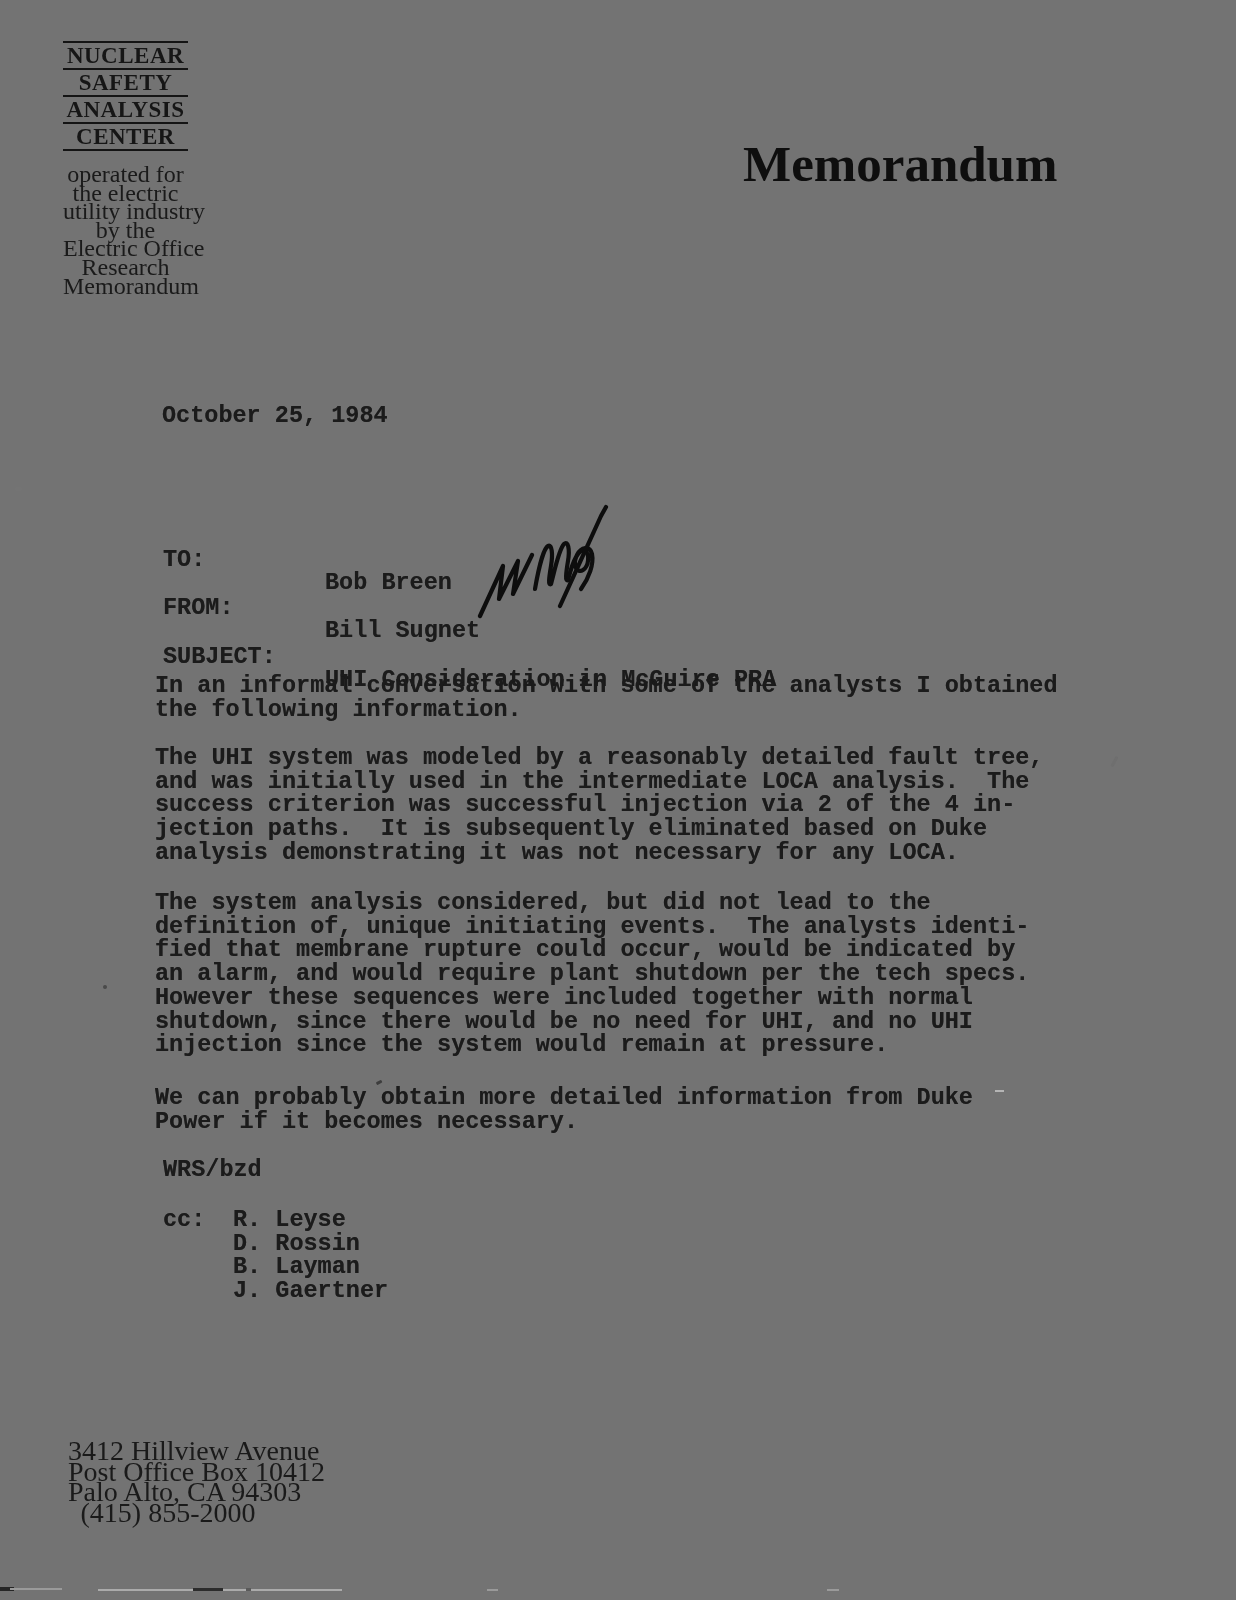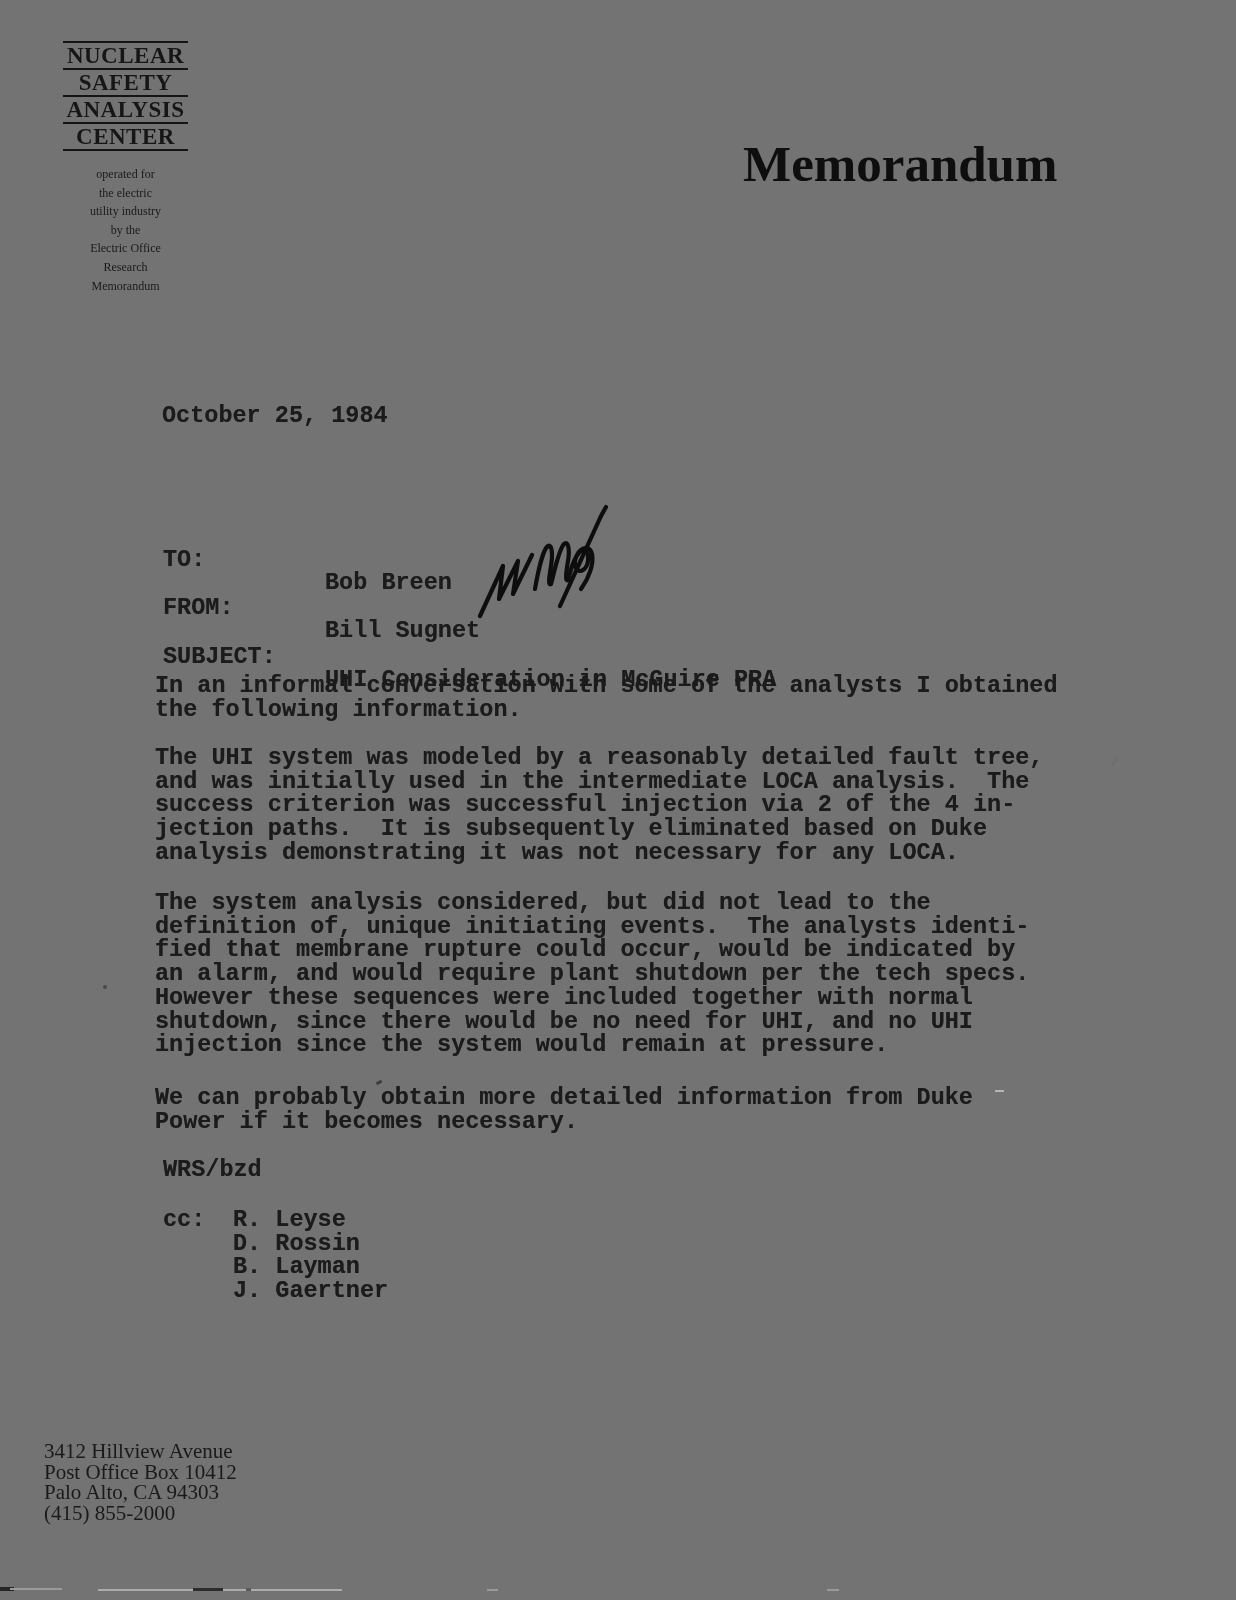--- a/index.html
+++ b/index.html
@@ -16,21 +16,21 @@
     position:absolute; left:63px; top:41px; width:125px;
     font-family:"Liberation Serif", serif;
     text-align:center;
   }
   .logo-word {
     border-top:2.5px solid #141414;
     font-size:23px; line-height:25px; font-weight:700;
     letter-spacing:0.5px; white-space:nowrap;
   }
   .logo-word.last { border-bottom:2.5px solid #141414; }
-  .tagline { margin-top:14px; font-size:12px; line-height:18.6px; color:#1a1a1a; }
+  .tagline { margin-top:14px; font-size:24px; line-height:18.6px; color:#1a1a1a; }
   .tagline div { white-space:nowrap; }
   
   .memo-title {
     position:absolute; left:727px; top:122px; margin:16px;
     font-family:"Liberation Serif", serif;
     font-weight:700; font-size:51px; line-height:52px;
     letter-spacing:0px; color:#0e0e0e;
   }
   
   .tw {
@@ -46,24 +46,24 @@
   .field-label { position:absolute; left:0; }
   .field-value { position:absolute; left:162px; }
   .para { position:absolute; left:155px; }
   .reference { position:absolute; left:163px; top:1158px; }
   .cc-label { position:absolute; left:163px; top:1208px; }
   .cc-names { position:absolute; left:233px; top:1208px; }
   
   .signature { position:absolute; left:450px; top:492px; }
   
   .footer-address {
-    position:absolute; left:44px; top:1441px; width:200px;
+    position:absolute; left:68px; top:1441px; width:200px;
     font-family:"Liberation Serif", serif;
-    font-size:21px; line-height:20.6px;
-    text-align:left; color:#1a1a1a;
+    font-size:28px; line-height:20.6px;
+    text-align:center; color:#1a1a1a;
   }
   .footer-address div { white-space:nowrap; }
   
   .artifact { position:absolute; pointer-events:none; }
 </style>
 </head>
 <body>
 
 <div class="page">
 

